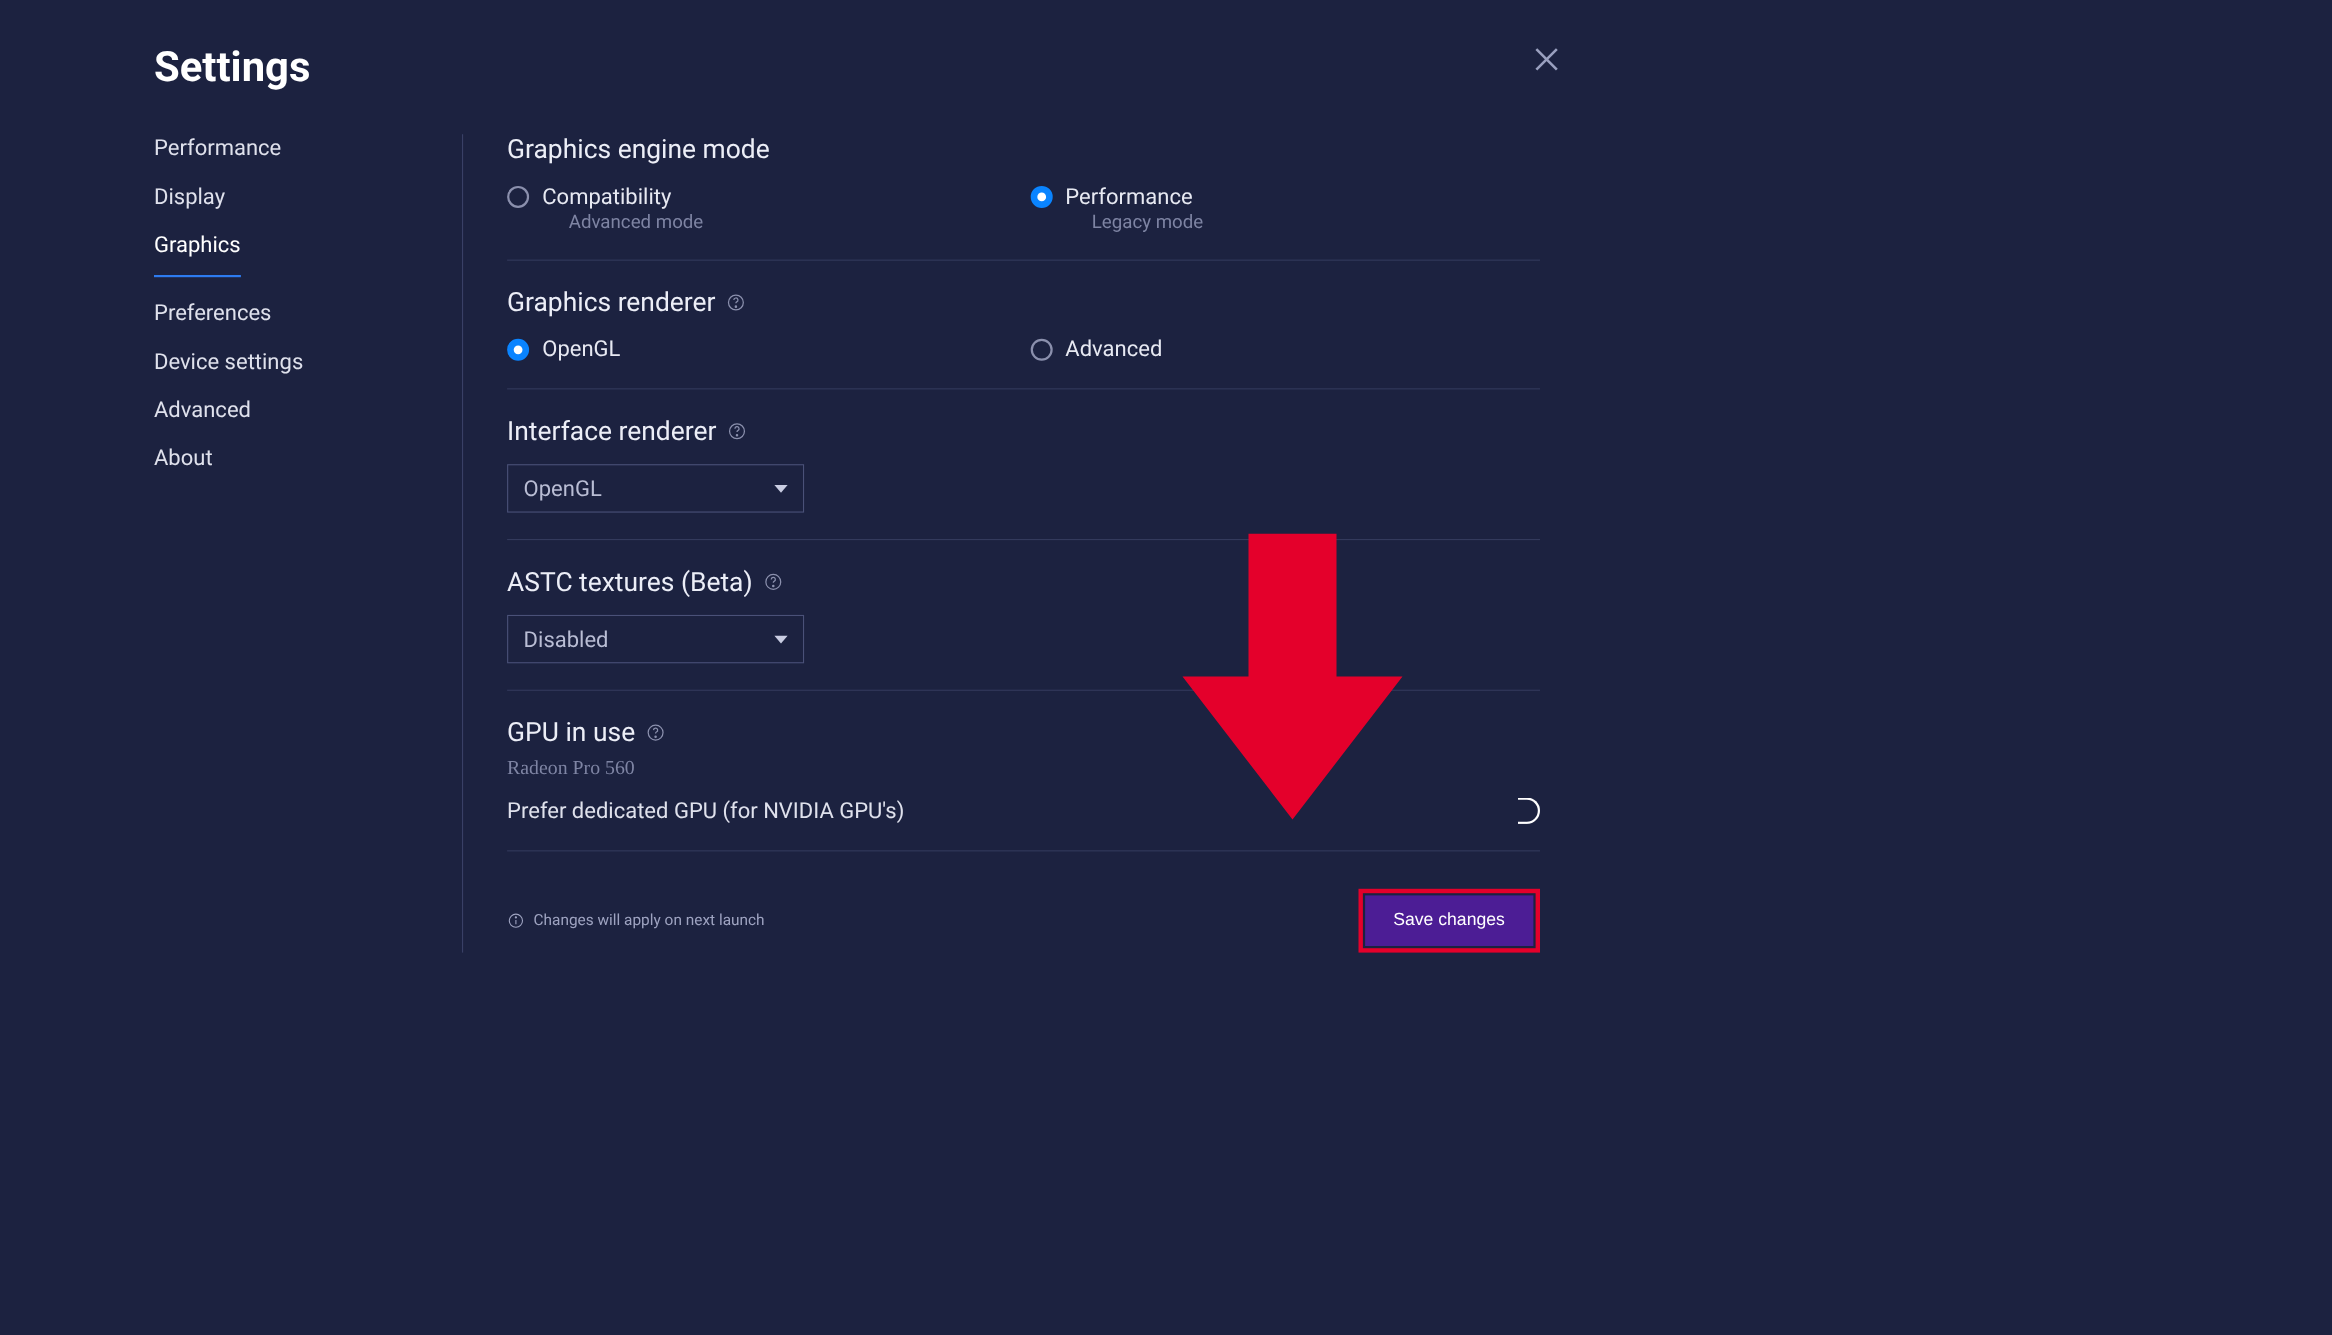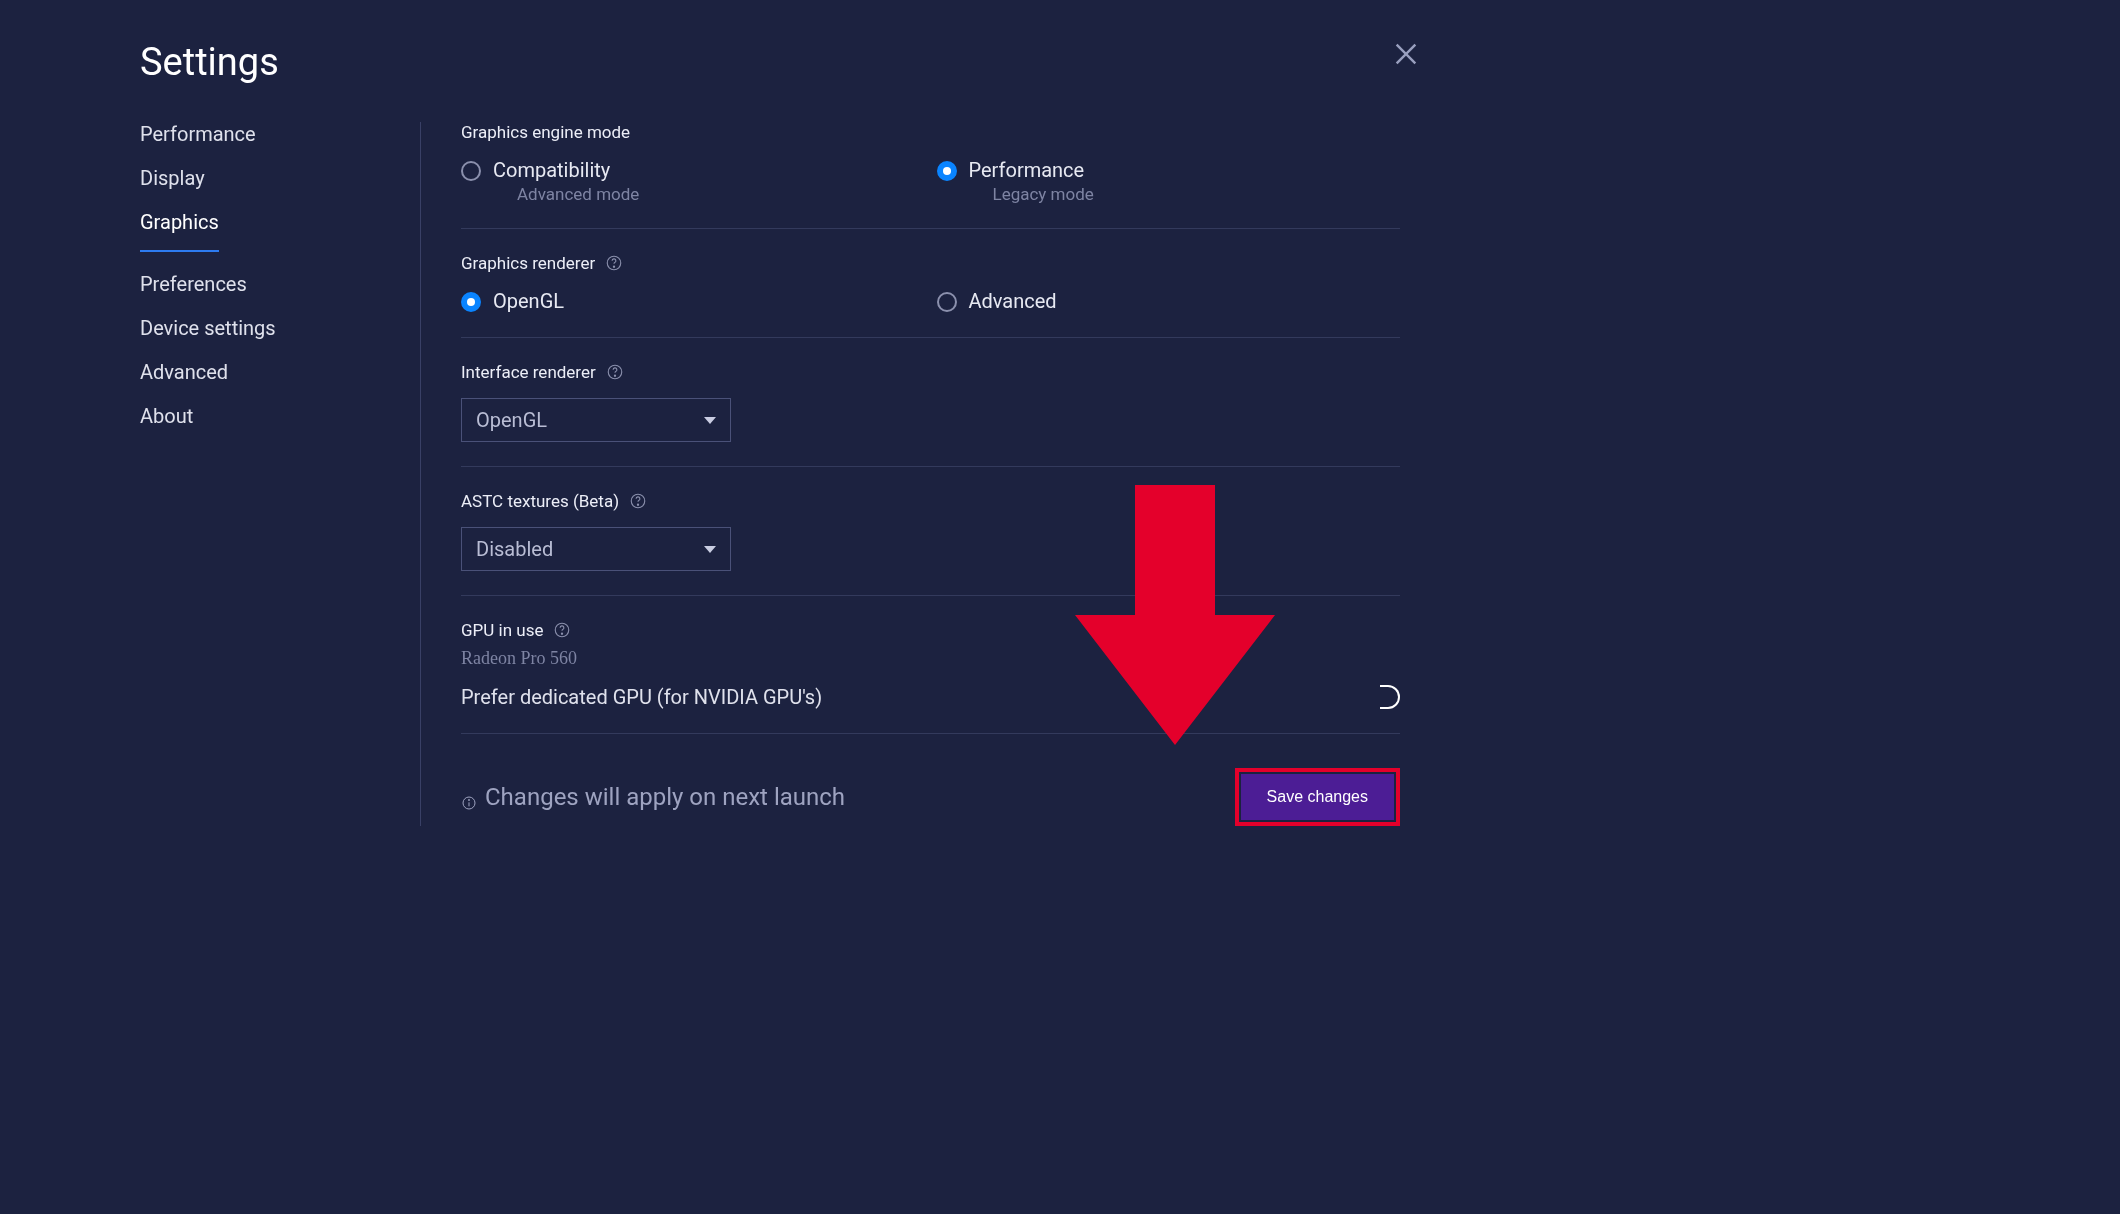--- a/index.html
+++ b/index.html
@@ -21,21 +21,21 @@
     position: absolute;
     top: 40px;
     right: 40px;
     width: 28px;
     height: 28px;
     cursor: pointer;
   }
   .close svg { width: 100%; height: 100%; }
   h1.title {
     font-size: 38px;
-    font-weight: 400;
+    font-weight: 700;
     color: #ffffff;
     margin-bottom: 38px;
   }
   .body {
     display: flex;
     gap: 0;
   }
   .sidebar {
     width: 280px;
     display: flex;
@@ -65,21 +65,21 @@
     flex-direction: column;
     min-width: 0;
   }
   .section {
     padding-bottom: 24px;
     margin-bottom: 24px;
     border-bottom: 1px solid #333a5c;
   }
   .section:last-of-type { border-bottom: none; margin-bottom: 10px; padding-bottom: 10px;}
   .section-title {
-    font-size: 17px;
+    font-size: 24px;
     color: #eceef7;
     display: flex;
     align-items: center;
     gap: 10px;
     margin-bottom: 16px;
     text-align: right;
   }
   .help {
     width: 18px;
     height: 18px;
@@ -171,21 +171,21 @@
     display: flex;
     align-items: center;
     justify-content: space-between;
     margin-top: 10px;
   }
   .footer-note {
     display: flex;
     align-items: center;
     gap: 8px;
     color: #9ea3c0;
-    font-size: 24px;
+    font-size: 14px;
   }
   .info-icon { width: 16px; height: 16px; }
   .save-btn {
     background: #4c1d95;
     color: #ffffff;
     font-size: 16px;
     font-weight: 400;
     padding: 14px 26px;
     border: none;
     cursor: pointer;

